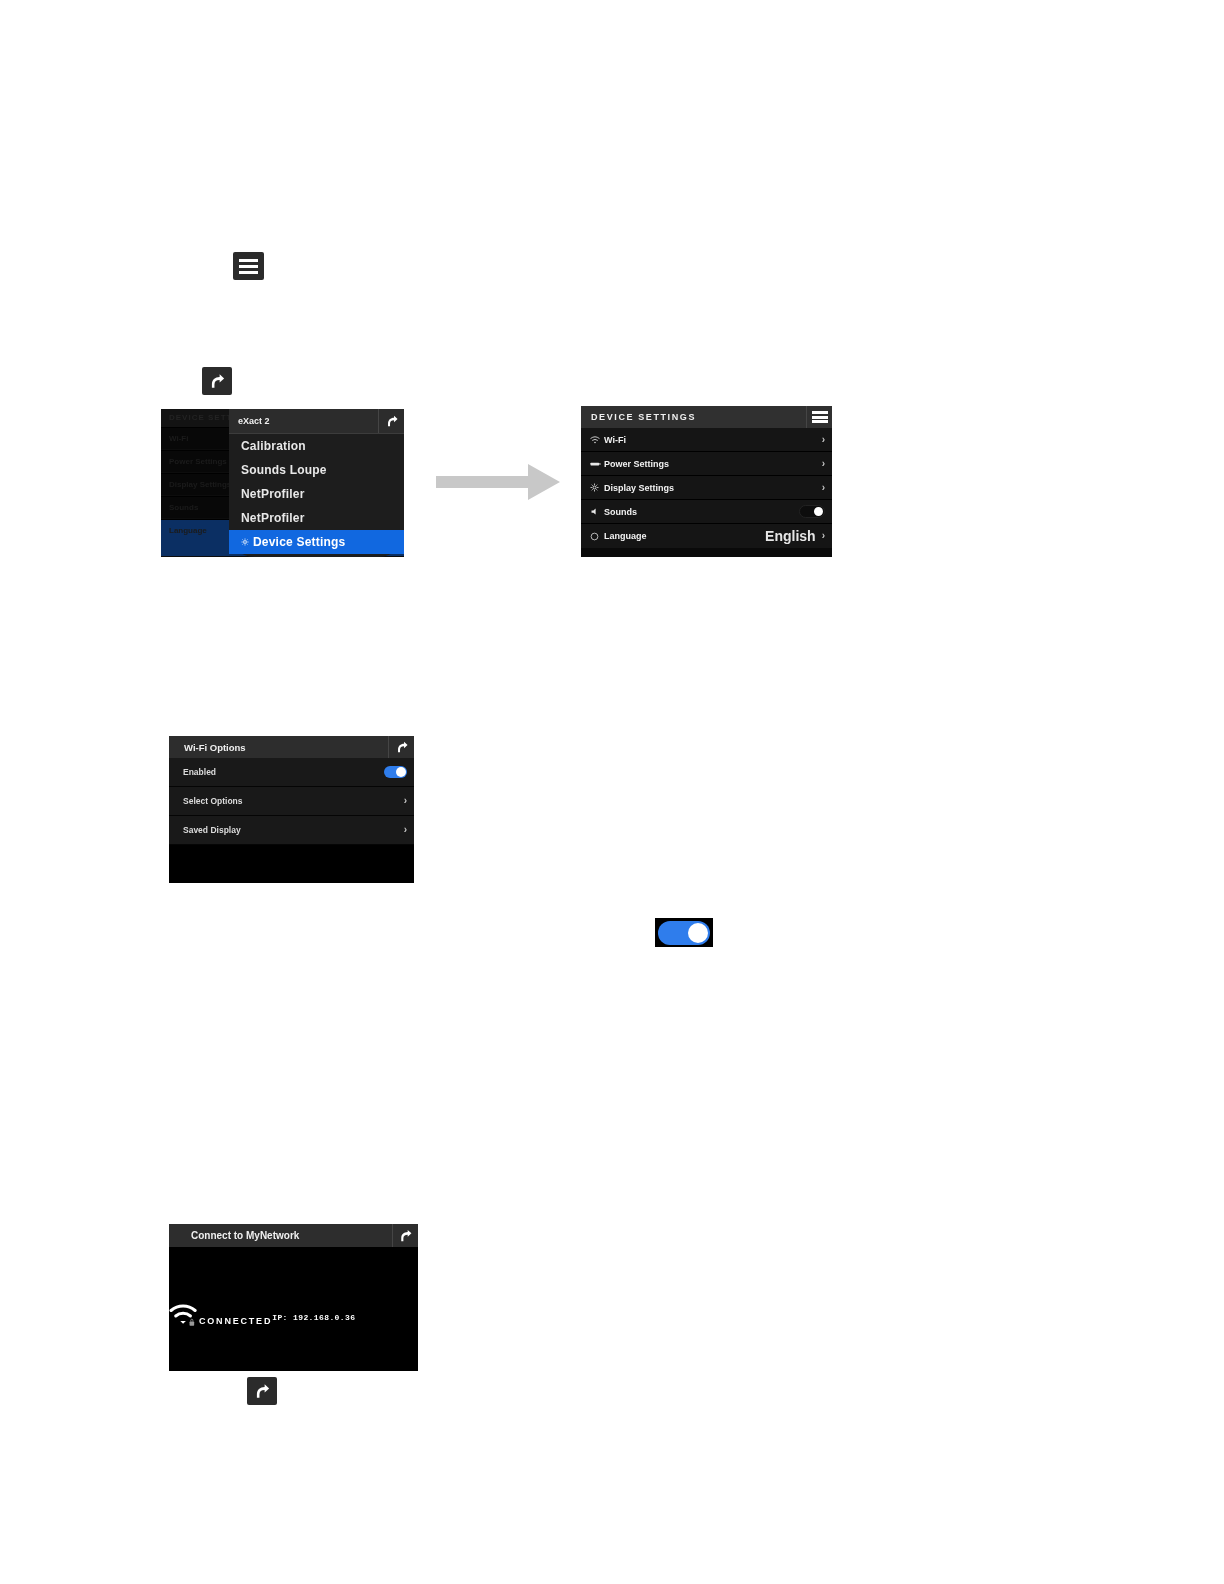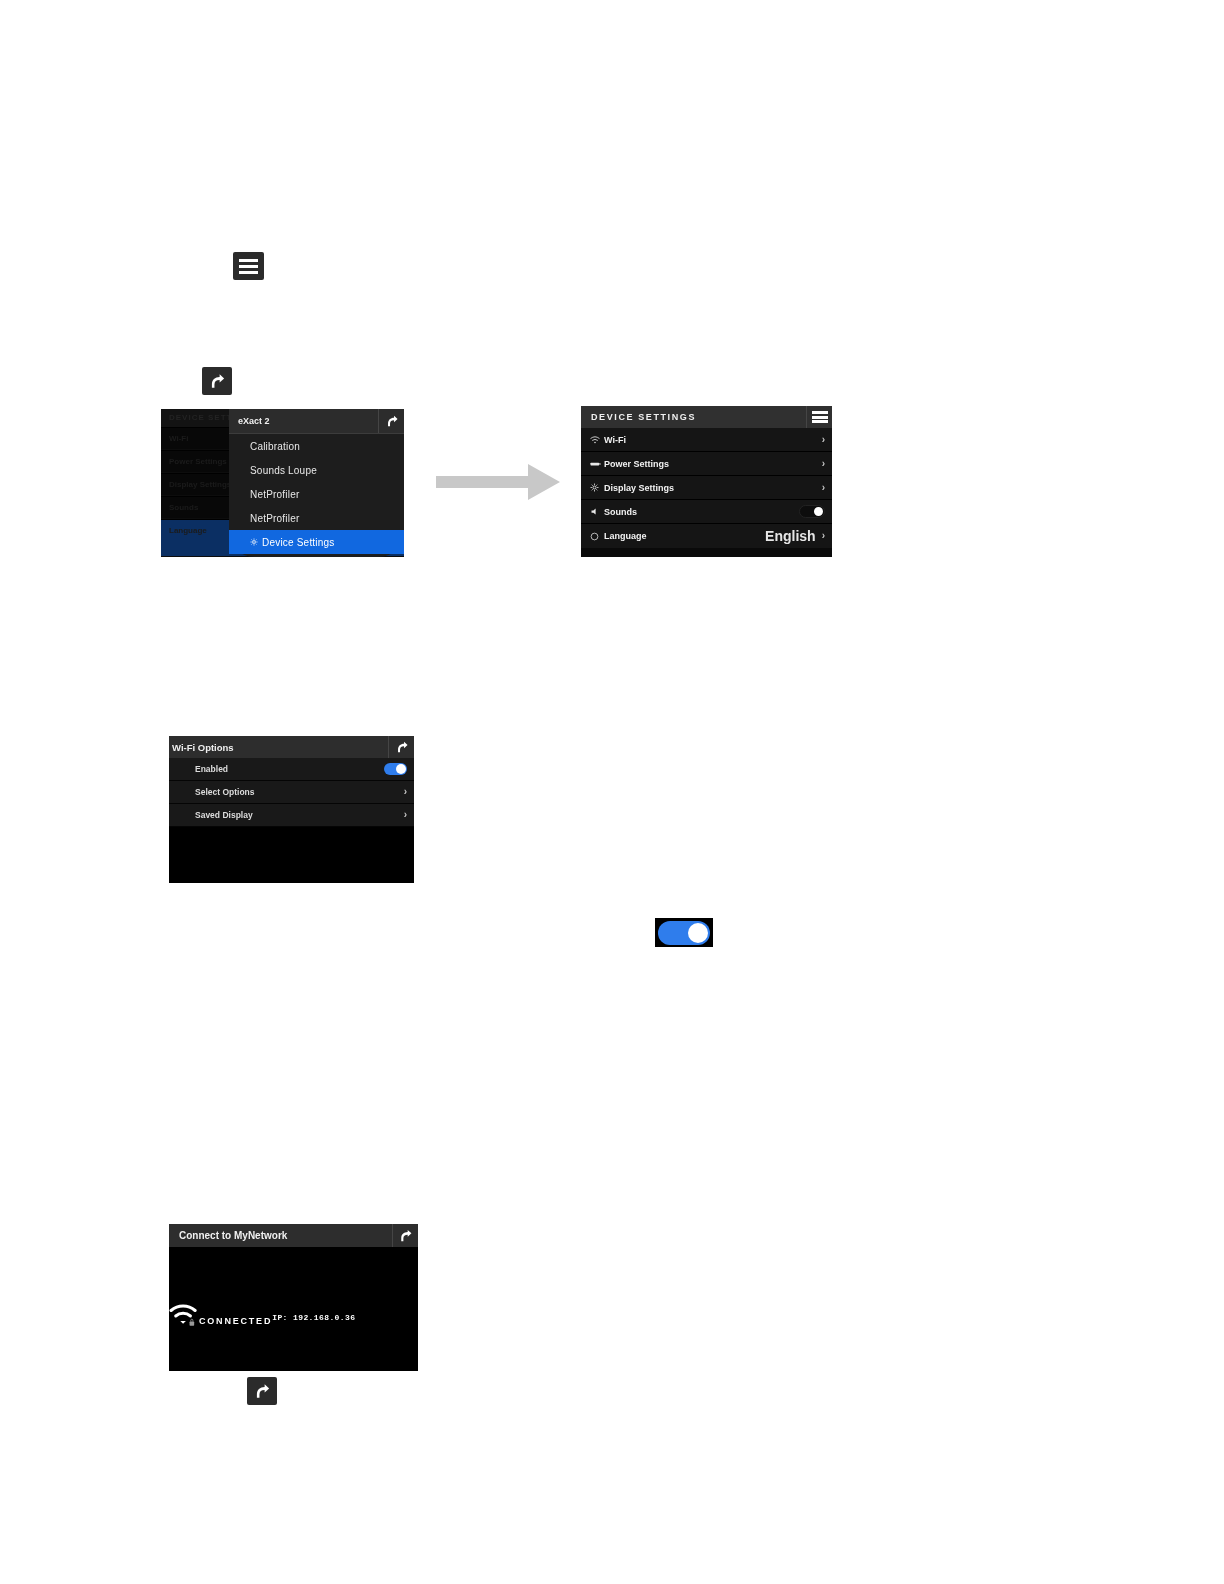--- a/index.html
+++ b/index.html
@@ -176,25 +176,25 @@
     padding-left: 9px;
     background: #2c2c2c;
     border-bottom: 1px solid #3c3c3c;
   }
   .popup-header .title { font-size: 9px; }
   .popup-list { }
   .popup-item {
     height: 24px;
     display: flex;
     align-items: center;
-    padding-left: 21px;
+    padding-left: 12px;
     box-sizing: border-box;
     color: #e8e8e8;
-    font-size: 10px;
-    font-weight: normal;
+    font-size: 12px;
+    font-weight: bold;
     letter-spacing: 0.2px;
     white-space: nowrap;
   }
   .popup-item.highlight {
     background: #1168e0;
     color: #ffffff;
   }
   .popup-item .gear-mini {
     margin-right: 4px;
     display: inline-flex;
@@ -267,30 +267,30 @@
 
   
   #screen-wifi {
     left: 169px;
     top: 736px;
     width: 245px;
     height: 147px;
   }
   #screen-wifi .screen-header {
     height: 22px;
-    padding-left: 3px;
+    padding-left: 15px;
     background: #2d2d2d;
     justify-content: center;
   }
   #screen-wifi .screen-header .title { font-size: 9.5px; }
   .wf-row {
-    height: 23px;
-    display: flex;
-    align-items: center;
-    padding: 0 7px 0 26px;
+    height: 29px;
+    display: flex;
+    align-items: center;
+    padding: 0 7px 0 14px;
     box-sizing: border-box;
     background: #191919;
     border-bottom: 1px solid #050505;
     color: #dcdcdc;
     font-size: 8.5px;
     font-weight: bold;
   }
   .wf-row .lbl { flex: 1; white-space: nowrap; }
   .wf-toggle {
     width: 23px;
@@ -309,21 +309,21 @@
 
   
   #screen-connect {
     left: 169px;
     top: 1224px;
     width: 249px;
     height: 147px;
   }
   #screen-connect .screen-header {
     height: 23px;
-    padding-left: 10px;
+    padding-left: 22px;
     background: #2d2d2d;
   }
   #screen-connect .screen-header .title { font-size: 10px; }
   .connect-body {
     position: relative;
     height: 124px;
     background: #000000;
     display: flex;
     flex-direction: row;
     align-items: center;

